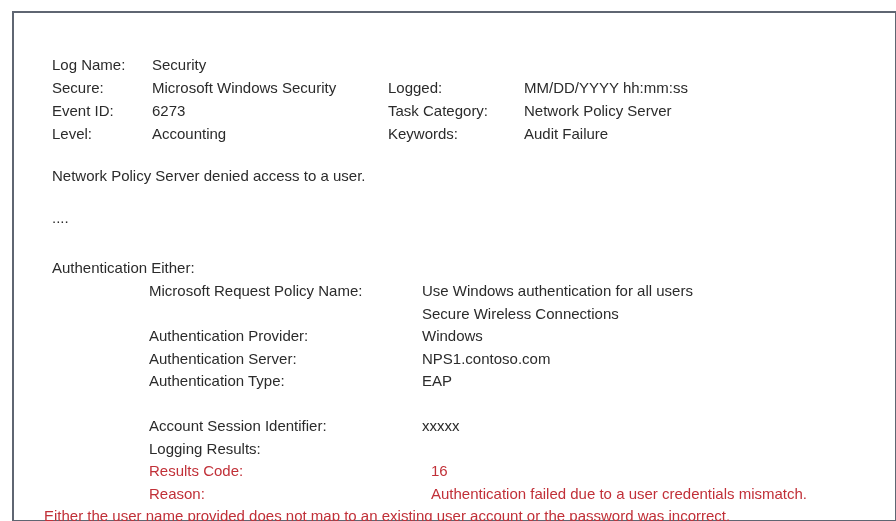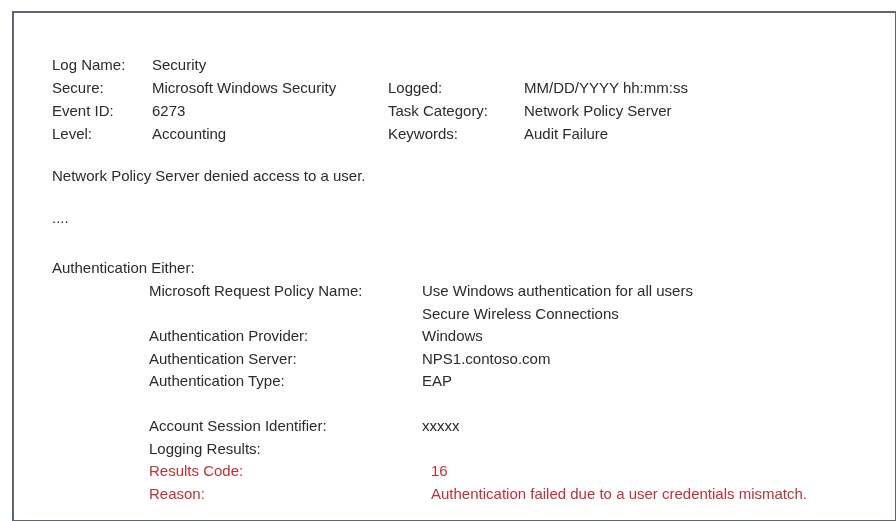--- a/index.html
+++ b/index.html
@@ -110,14 +110,17 @@
   </div>
   <div class="line red" style="top:417px">
     <span class="al">Results Code:</span>
     <span class="av">16</span>
   </div>
   <div class="line red" style="top:440px">
     <span class="al">Reason:</span>
     <span class="av">Authentication failed due to a user credentials mismatch.</span>
   </div>
 
+  <div class="line red" style="top:462px">
+    <span class="full">Either the user name provided does not map to an existing user account or the password was incorrect.</span>
+  </div>
 
 </div>
 
 </body></html>

